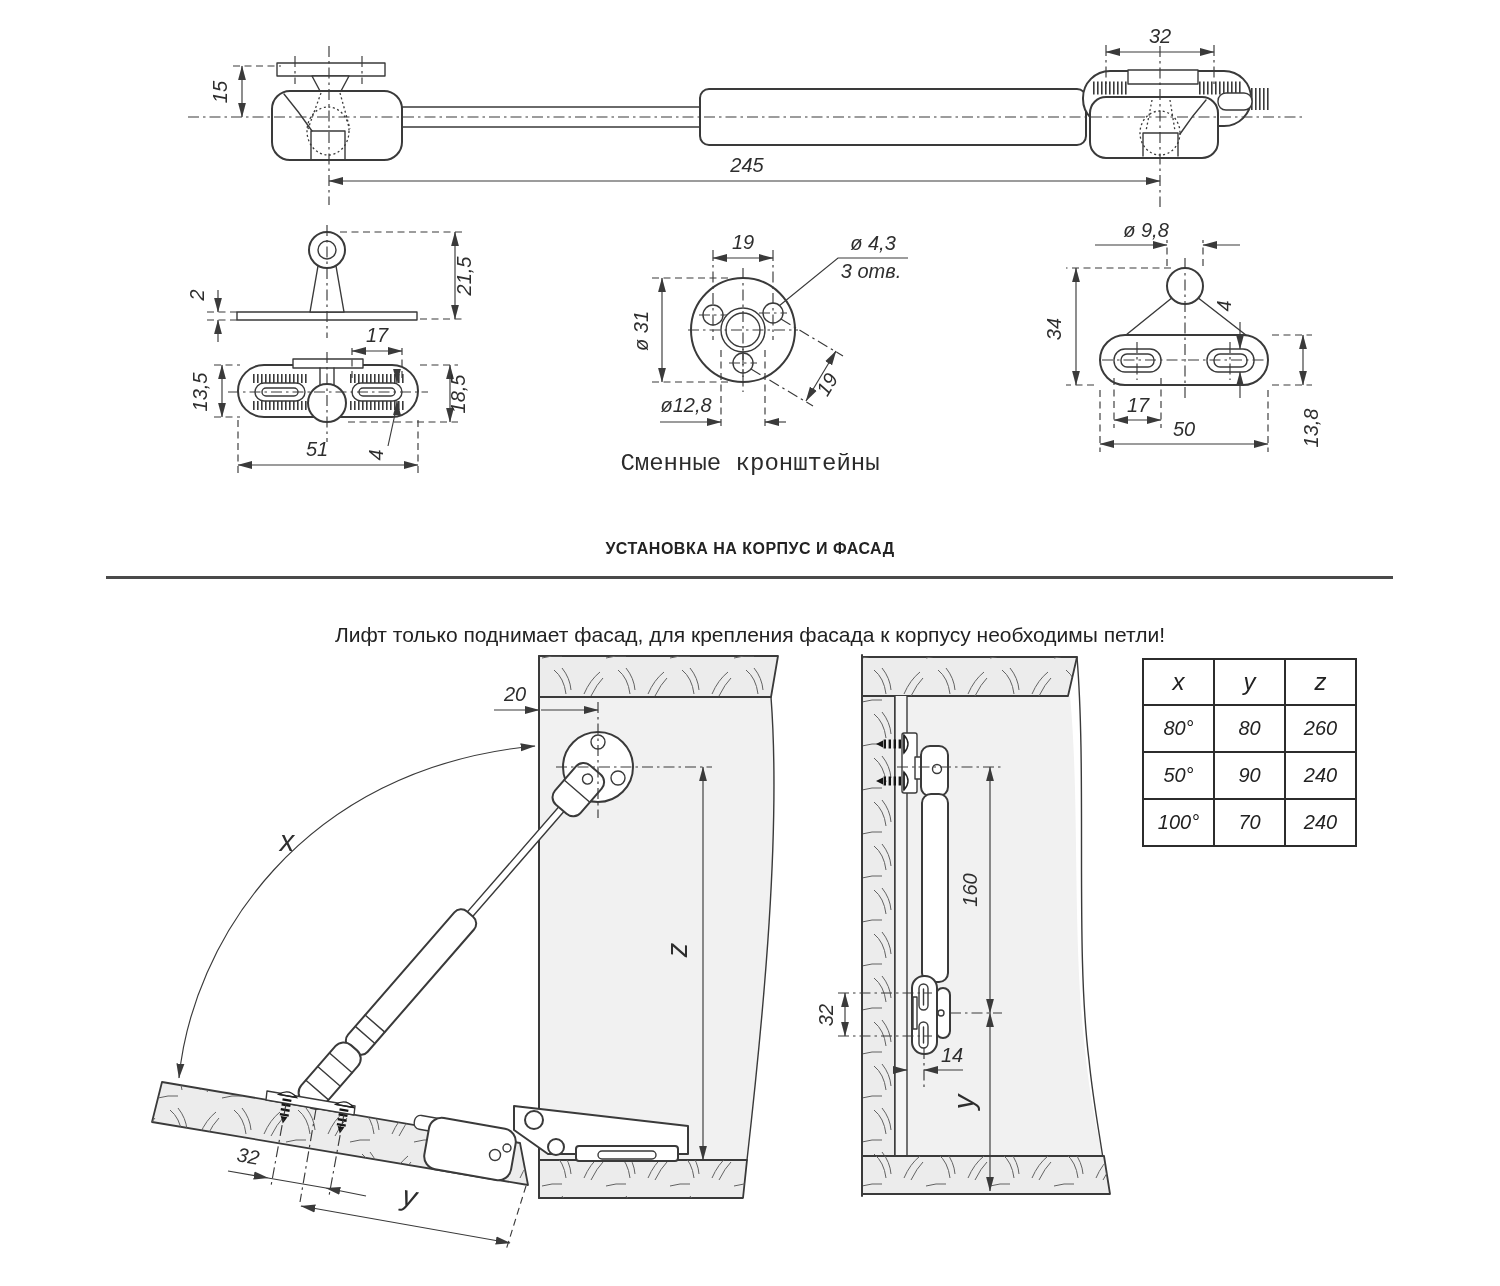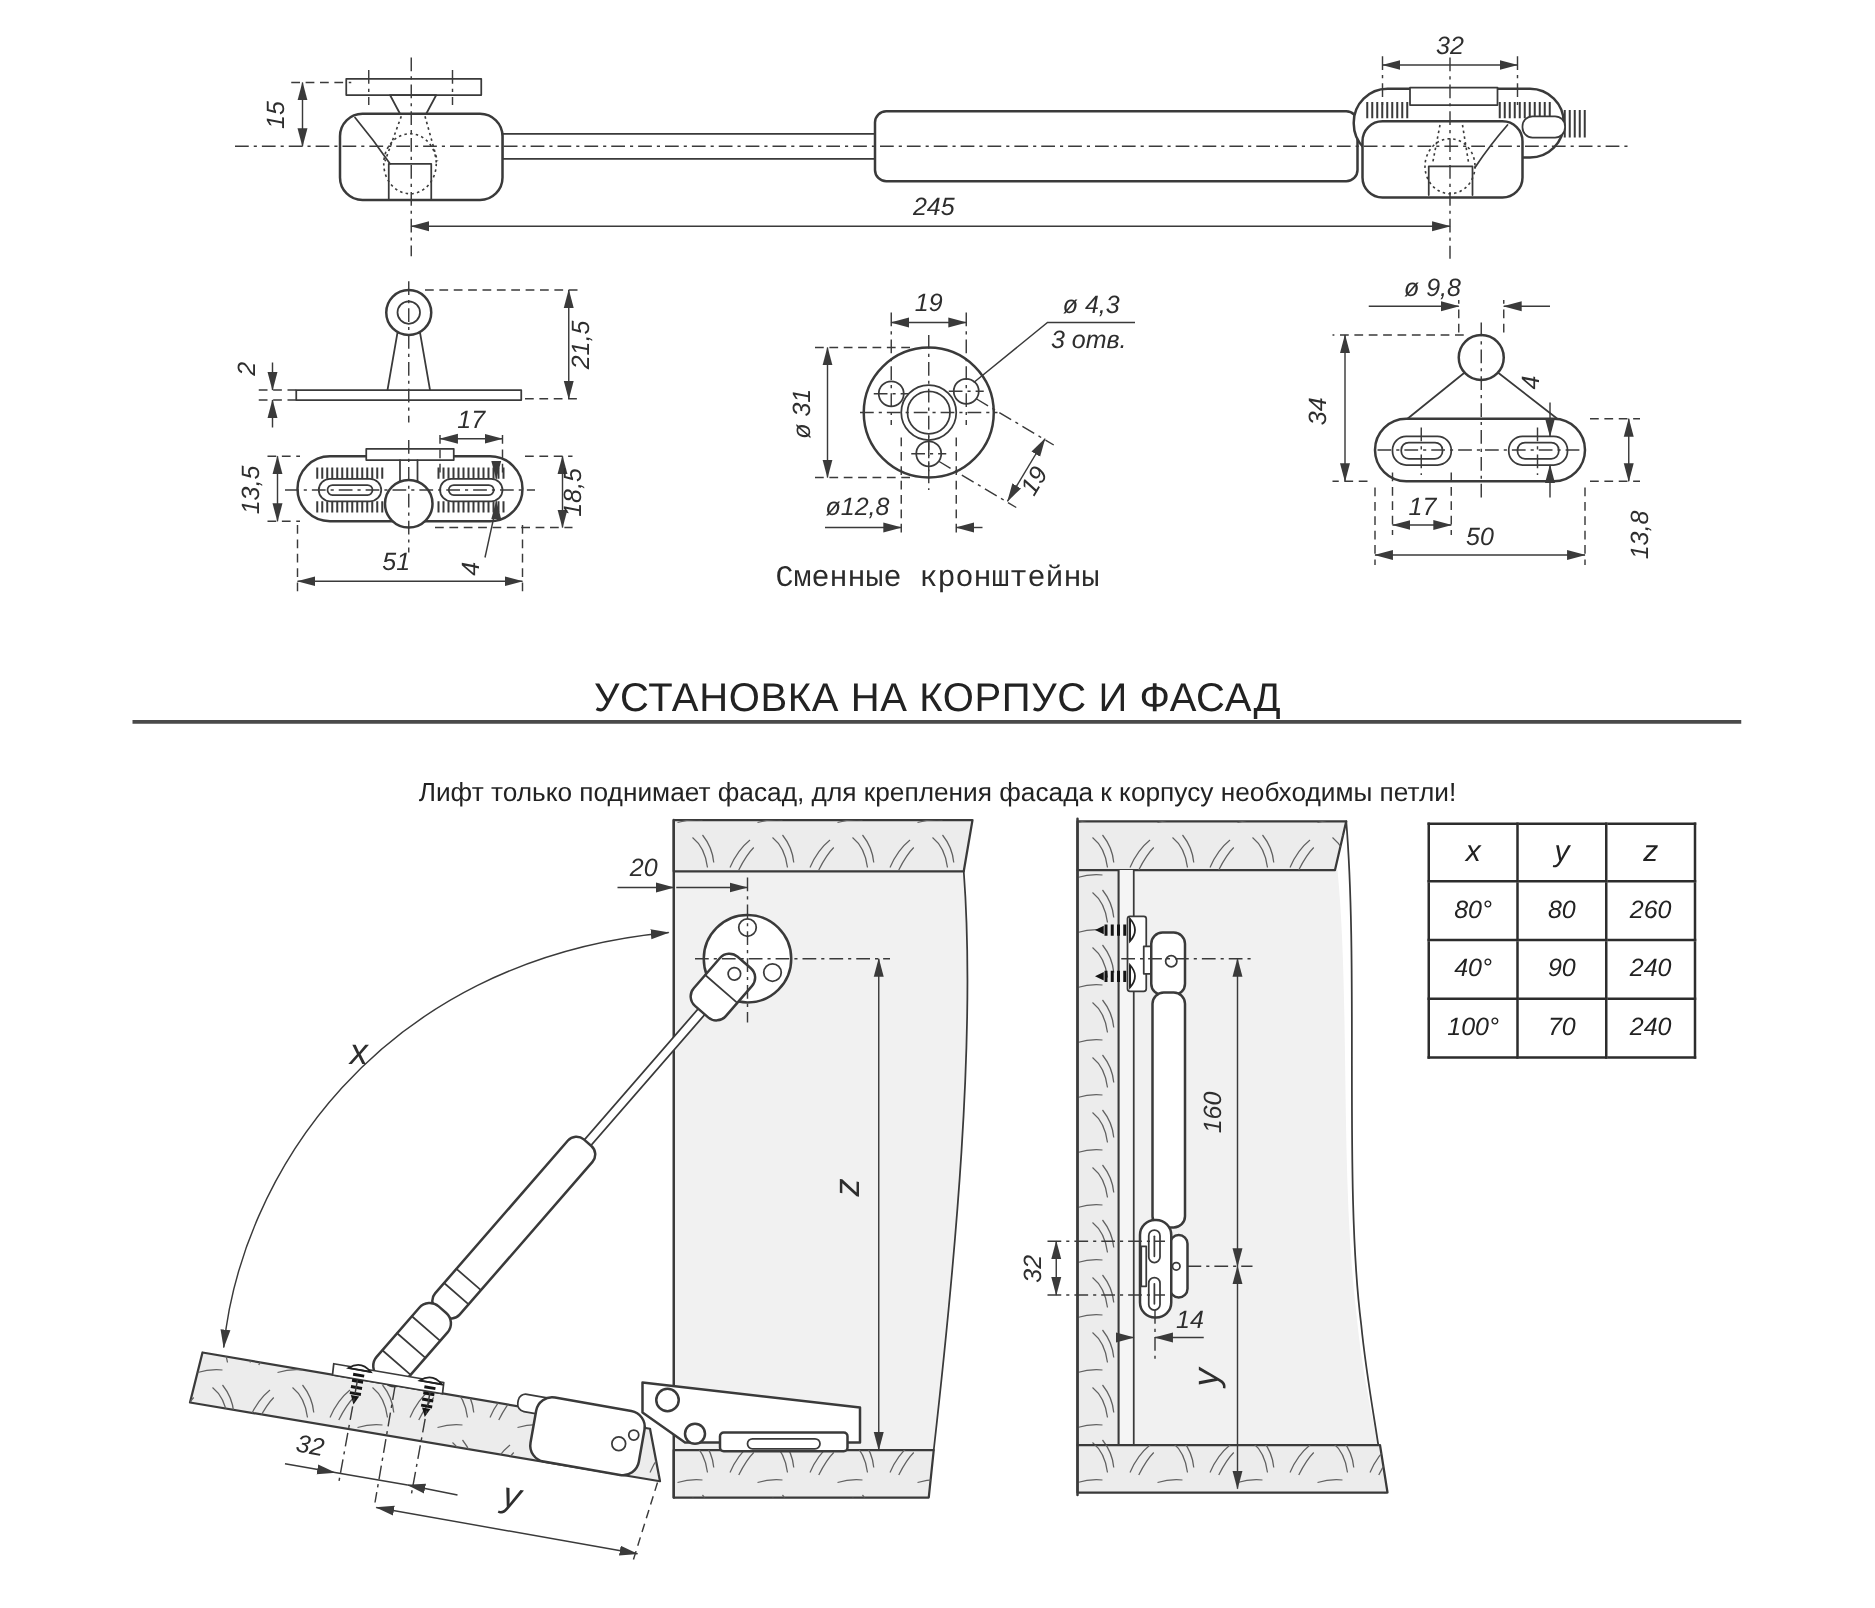--- a/index.html
+++ b/index.html
@@ -17,21 +17,21 @@
   .dot{fill:none;stroke:#3a3a3a;stroke-width:1.3;stroke-dasharray:2 2.6;}
   .teeth{stroke:#3a3a3a;stroke-dasharray:1.6 2.4;fill:none;}
   .panel{fill:#ececec;stroke:#3a3a3a;stroke-width:1.8;stroke-linejoin:round;}
   .grainfill{fill:url(#grain);stroke:none;}
   text.dimtxt{font:italic 20px "Liberation Sans",sans-serif;fill:#2e2e2e;text-anchor:middle;}
   text.big{font:italic 29px "Liberation Sans",sans-serif;fill:#2e2e2e;text-anchor:middle;}
   
   .caption{position:absolute;left:0;top:450px;width:100%;text-align:center;
            font-size:24px;color:#2b2b2b;font-family:Liberation Mono, monospace;}
   .title{position:absolute;left:0;top:540px;width:100%;text-align:center;
-         font-size:32px;font-weight:normal;color:#222;letter-spacing:.5px;}
+         font-size:16px;font-weight:bold;color:#222;letter-spacing:.5px;}
   .divider{position:absolute;left:106px;top:576px;width:1287px;height:3px;background:#4a4a4a;}
   .note{position:absolute;left:0;top:603px;width:100%;text-align:center;
         font-size:21px;color:#222;margin-top:20px;}
   table.xyz{position:absolute;left:1142px;top:658px;border-collapse:collapse;
             background:#fff;}
   table.xyz th,table.xyz td{border:2px solid #2c2c2c;width:67px;text-align:center;
             font-style:italic;color:#222;}
   table.xyz th{height:42px;font-size:24px;font-weight:normal;}
   table.xyz td{height:43px;font-size:20px;margin-left:44px;}
 </style>
@@ -358,21 +358,21 @@
       <th>z</th>
     </tr>
   </thead>
   <tbody>
     <tr>
       <td>80°</td>
       <td>80</td>
       <td>260</td>
     </tr>
     <tr>
-      <td>40°</td>
+      <td>50°</td>
       <td>90</td>
       <td>240</td>
     </tr>
     <tr>
       <td>100°</td>
       <td>70</td>
       <td>240</td>
     </tr>
   </tbody>
 </table>

